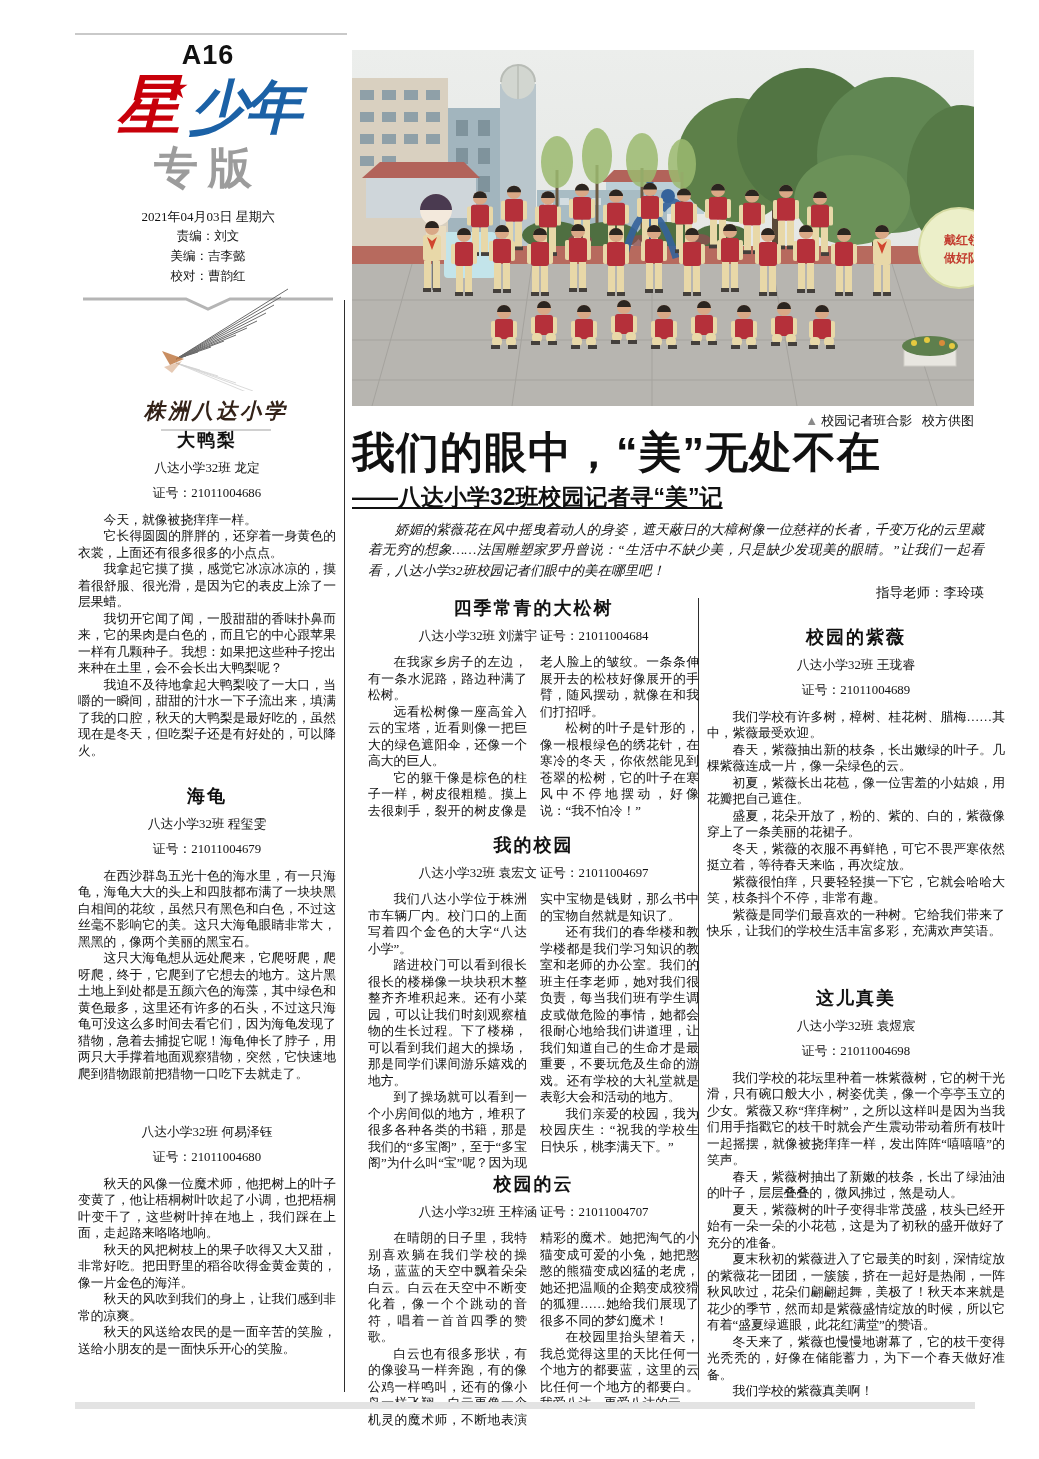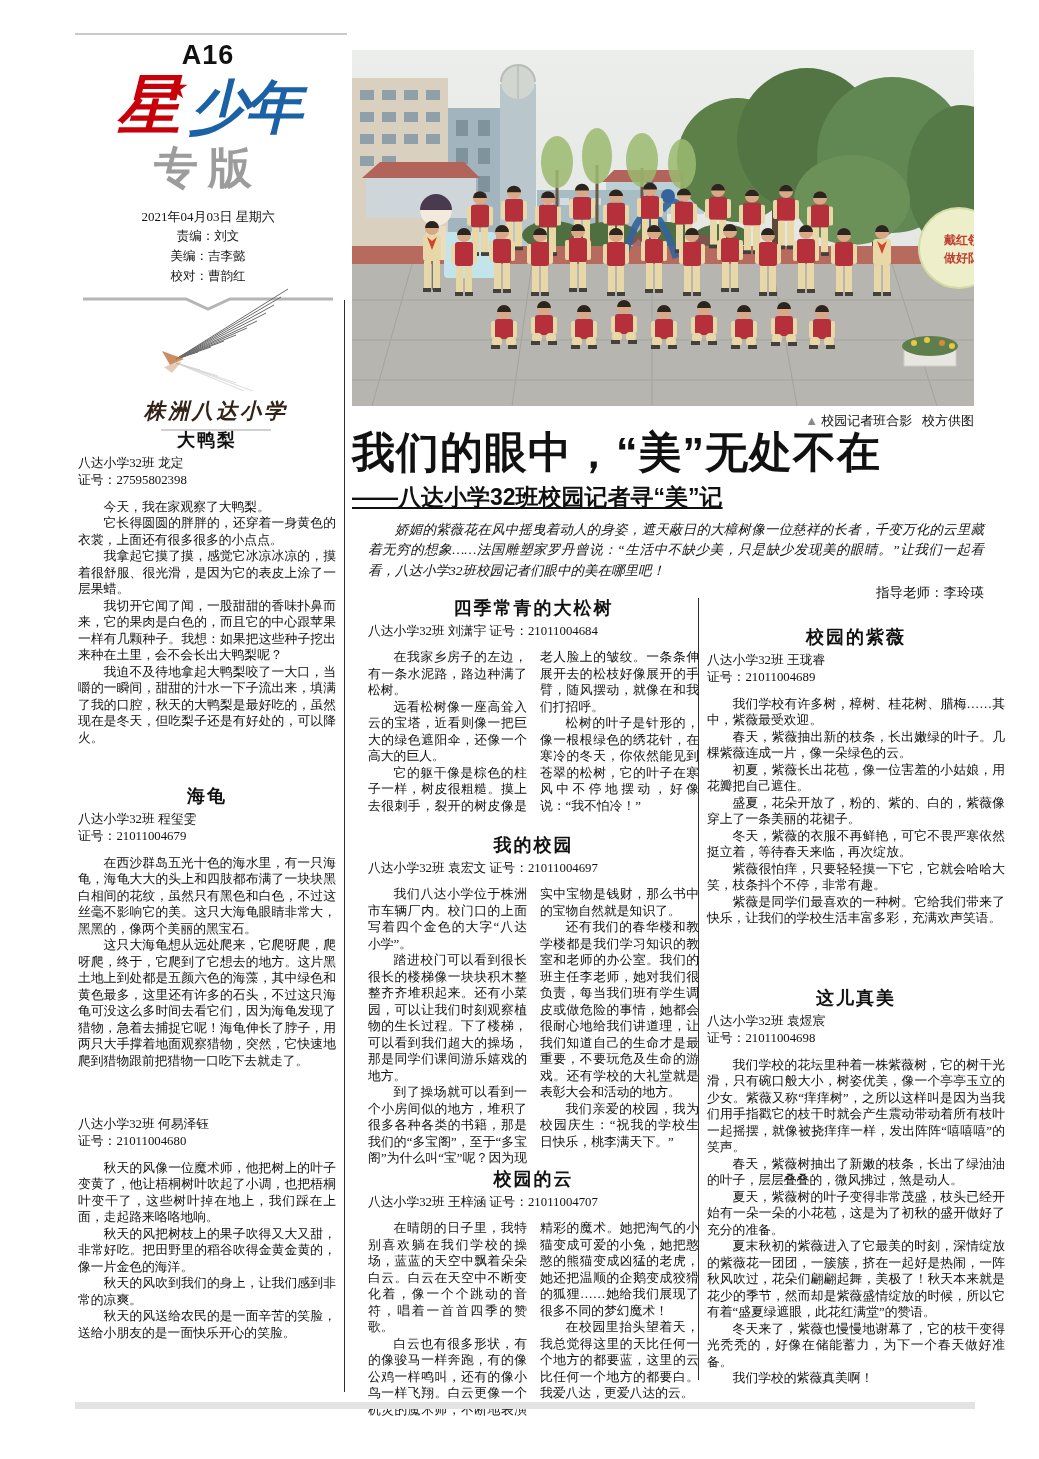--- a/index.html
+++ b/index.html
@@ -43,21 +43,21 @@
 
   
   #intro{position:absolute;left:368px;top:520px;width:616px;font-size:13.5px;line-height:1.5;
          font-style:italic;}
   #intro p{margin:0;text-indent:2em;text-align:justify;}
   #mentor{text-align:right;font-style:normal;margin-top:2px;font-size:13.5px;}
 
   
   .art-title{font-size:18px;font-weight:bold;text-align:center;margin:0 0 3px;
              font-family:"Liberation Sans","DejaVu Sans",sans-serif;letter-spacing:2px;}
-  .byline{font-size:12.8px;text-align:left;margin:0;line-height:1.35;}
+  .byline{font-size:12.8px;text-align:center;margin:8px;line-height:1.35;}
   .body{margin-top:9px;}
   .body p{font-size:12.8px;line-height:16.5px;text-align:justify;text-indent:2em;margin:0;}
 
   #colL{position:absolute;left:78px;top:428px;width:258px;}
   #colM{position:absolute;left:368px;top:596px;width:331px;}
   #colR{position:absolute;left:707px;top:625px;width:298px;}
 
   #colL section{margin:0;}
   #colL .s1{min-height:356px;} #colL .s2{min-height:332px;}
   #colM .twocol{column-count:2;column-gap:13px;}
@@ -340,23 +340,23 @@
     <div id="mentor">指导老师：李玲瑛</div>
   </div>
 
   <div id="vl1" class="vline"></div>
   <div id="vl2" class="vline"></div>
 
   <div id="colL">
     <section class="s1">
       <h3 class="art-title">大鸭梨</h3>
       <p class="byline">八达小学32班 龙定</p>
-      <p class="byline">证号：27595802398</p>
+      <p class="byline">证号：21011004686</p>
       <div class="body">
-        <p>今天，我在家观察了大鸭梨。</p>
+        <p>今天，就像被挠痒痒一样。</p>
         <p>它长得圆圆的胖胖的，还穿着一身黄色的衣裳，上面还有很多很多的小点点。</p>
         <p>我拿起它摸了摸，感觉它冰凉冰凉的，摸着很舒服、很光滑，是因为它的表皮上涂了一层果蜡。</p>
         <p>我切开它闻了闻，一股甜甜的香味扑鼻而来，它的果肉是白色的，而且它的中心跟苹果一样有几颗种子。我想：如果把这些种子挖出来种在土里，会不会长出大鸭梨呢？</p>
         <p>我迫不及待地拿起大鸭梨咬了一大口，当嚼的一瞬间，甜甜的汁水一下子流出来，填满了我的口腔，秋天的大鸭梨是最好吃的，虽然现在是冬天，但吃梨子还是有好处的，可以降火。</p>
       </div>
     </section>
     <section class="s2">
       <h3 class="art-title">海龟</h3>
       <p class="byline">八达小学32班 程玺雯</p>
       <p class="byline">证号：21011004679</p>

